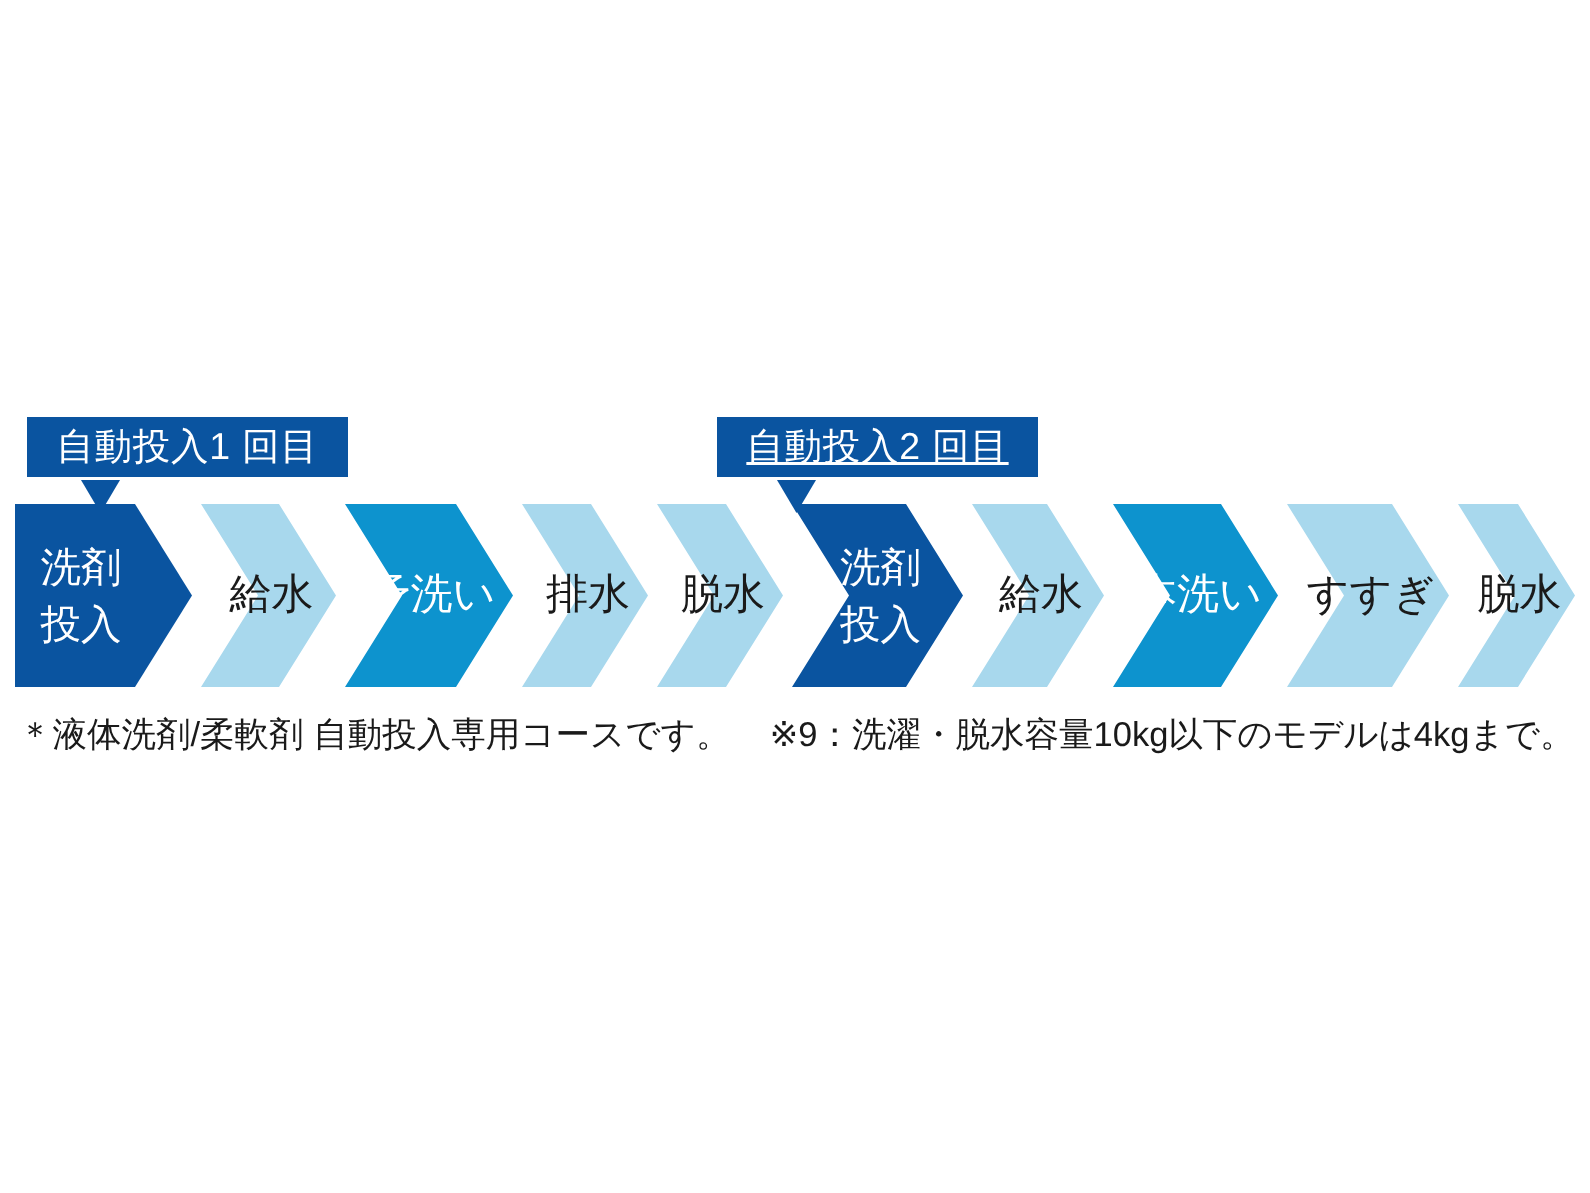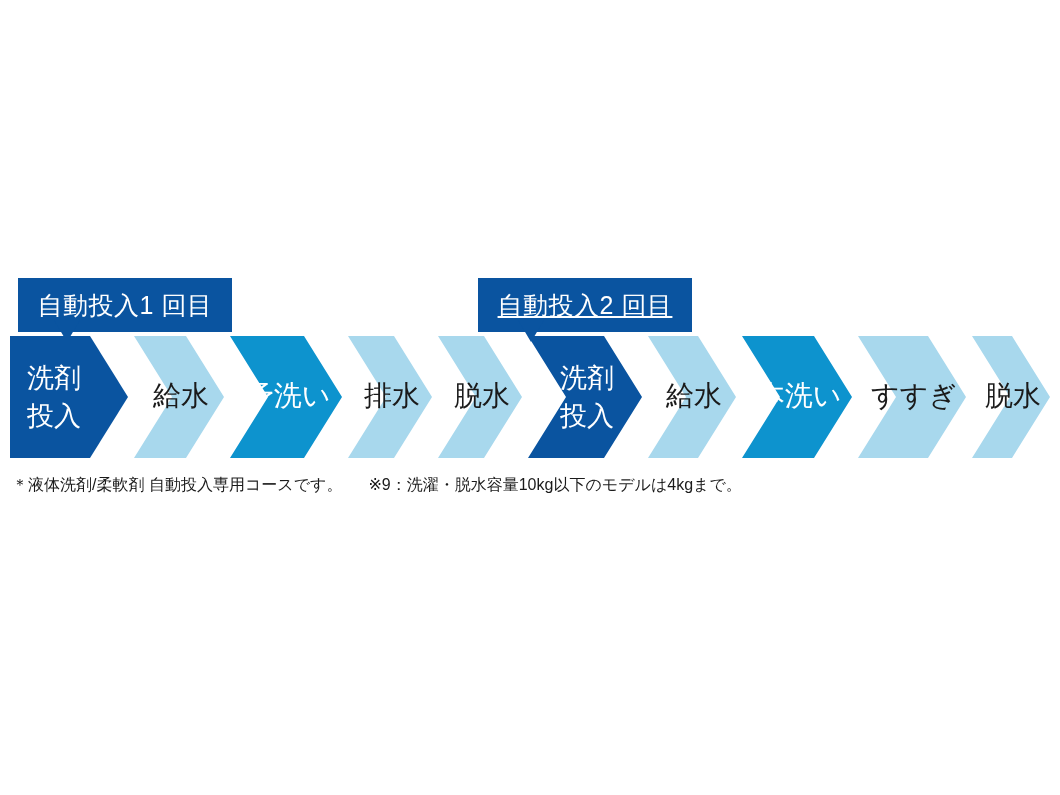--- a/index.html
+++ b/index.html
@@ -21,21 +21,21 @@
     left: 0;
     top: 0;
     width: 1060px;
     height: 795px;
   }
 
   
   .callout {
     position: absolute;
     box-sizing: border-box;
-    height: 54px;
+    height: 40px;
     background: #0a54a0;
     color: #ffffff;
     display: flex;
     align-items: center;
     justify-content: center;
     padding: 16px 12px;
     font-size: 25px;
     letter-spacing: 0.5px;
     line-height: 1;
     white-space: nowrap;
@@ -66,21 +66,21 @@
   .chev-label.two-line {
     font-size: 27px;
   }
 
   
   .footnote {
     position: absolute;
     left: 12px;
     top: 475px;
     width: 1044px;
-    font-size: 16px;
+    font-size: 23px;
     line-height: 1.25;
     color: #1a1a1a;
     white-space: nowrap;
   }
   .footnote .gap {
     display: inline-block;
     width: 26px;
   }
 </style>
 </head>

